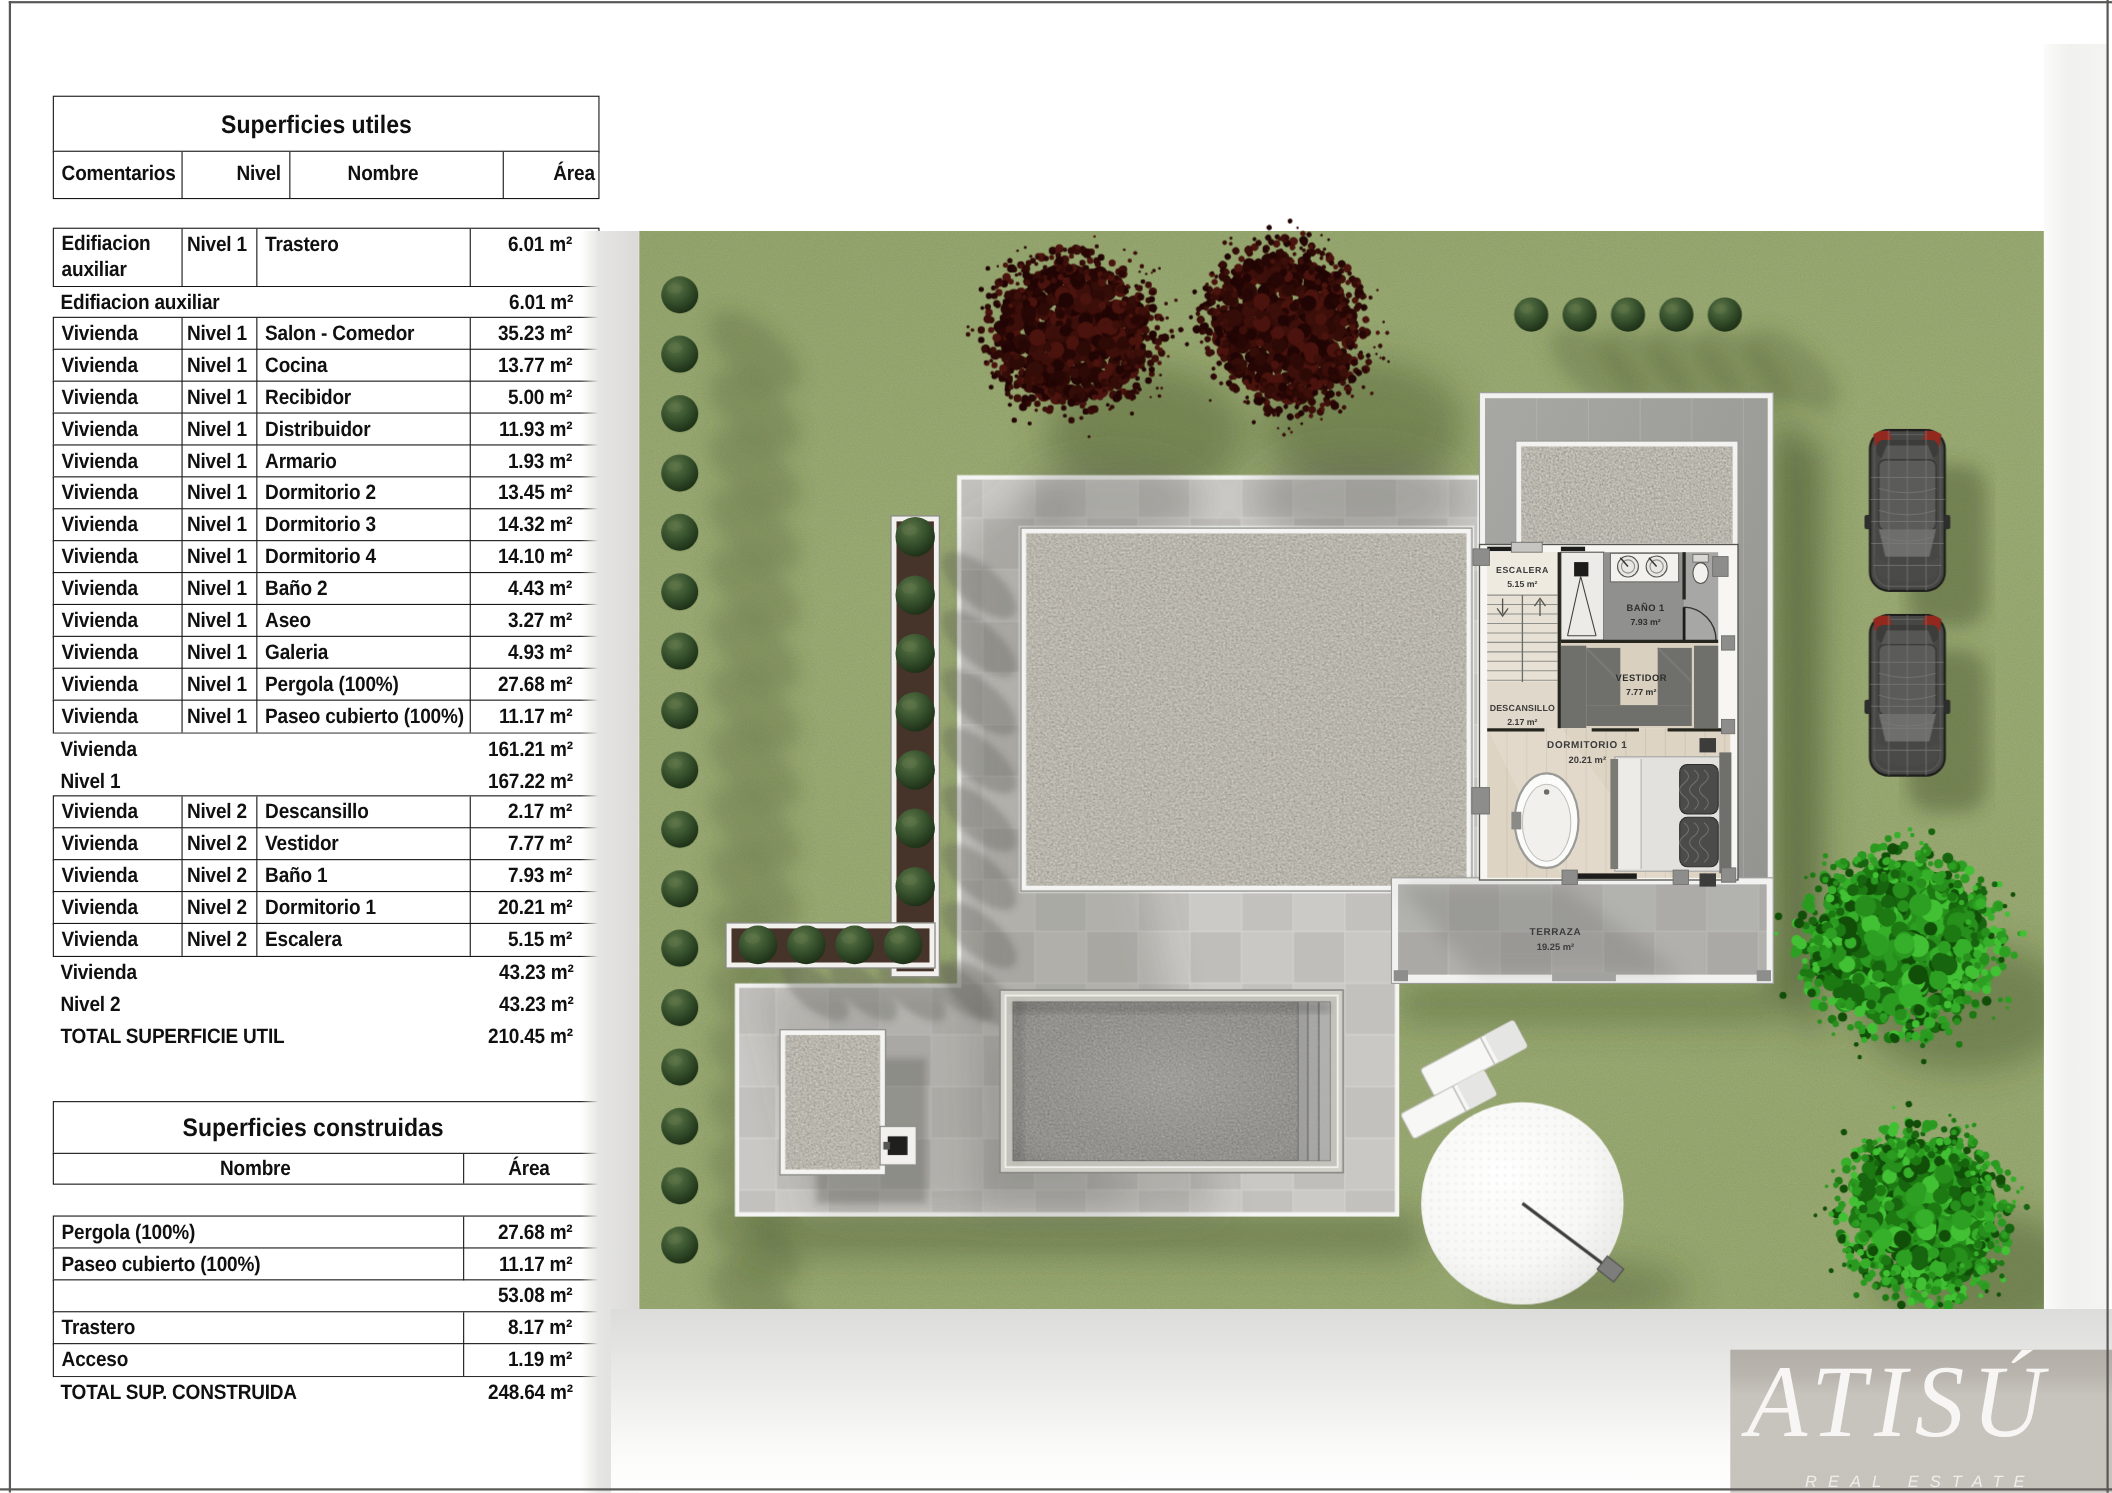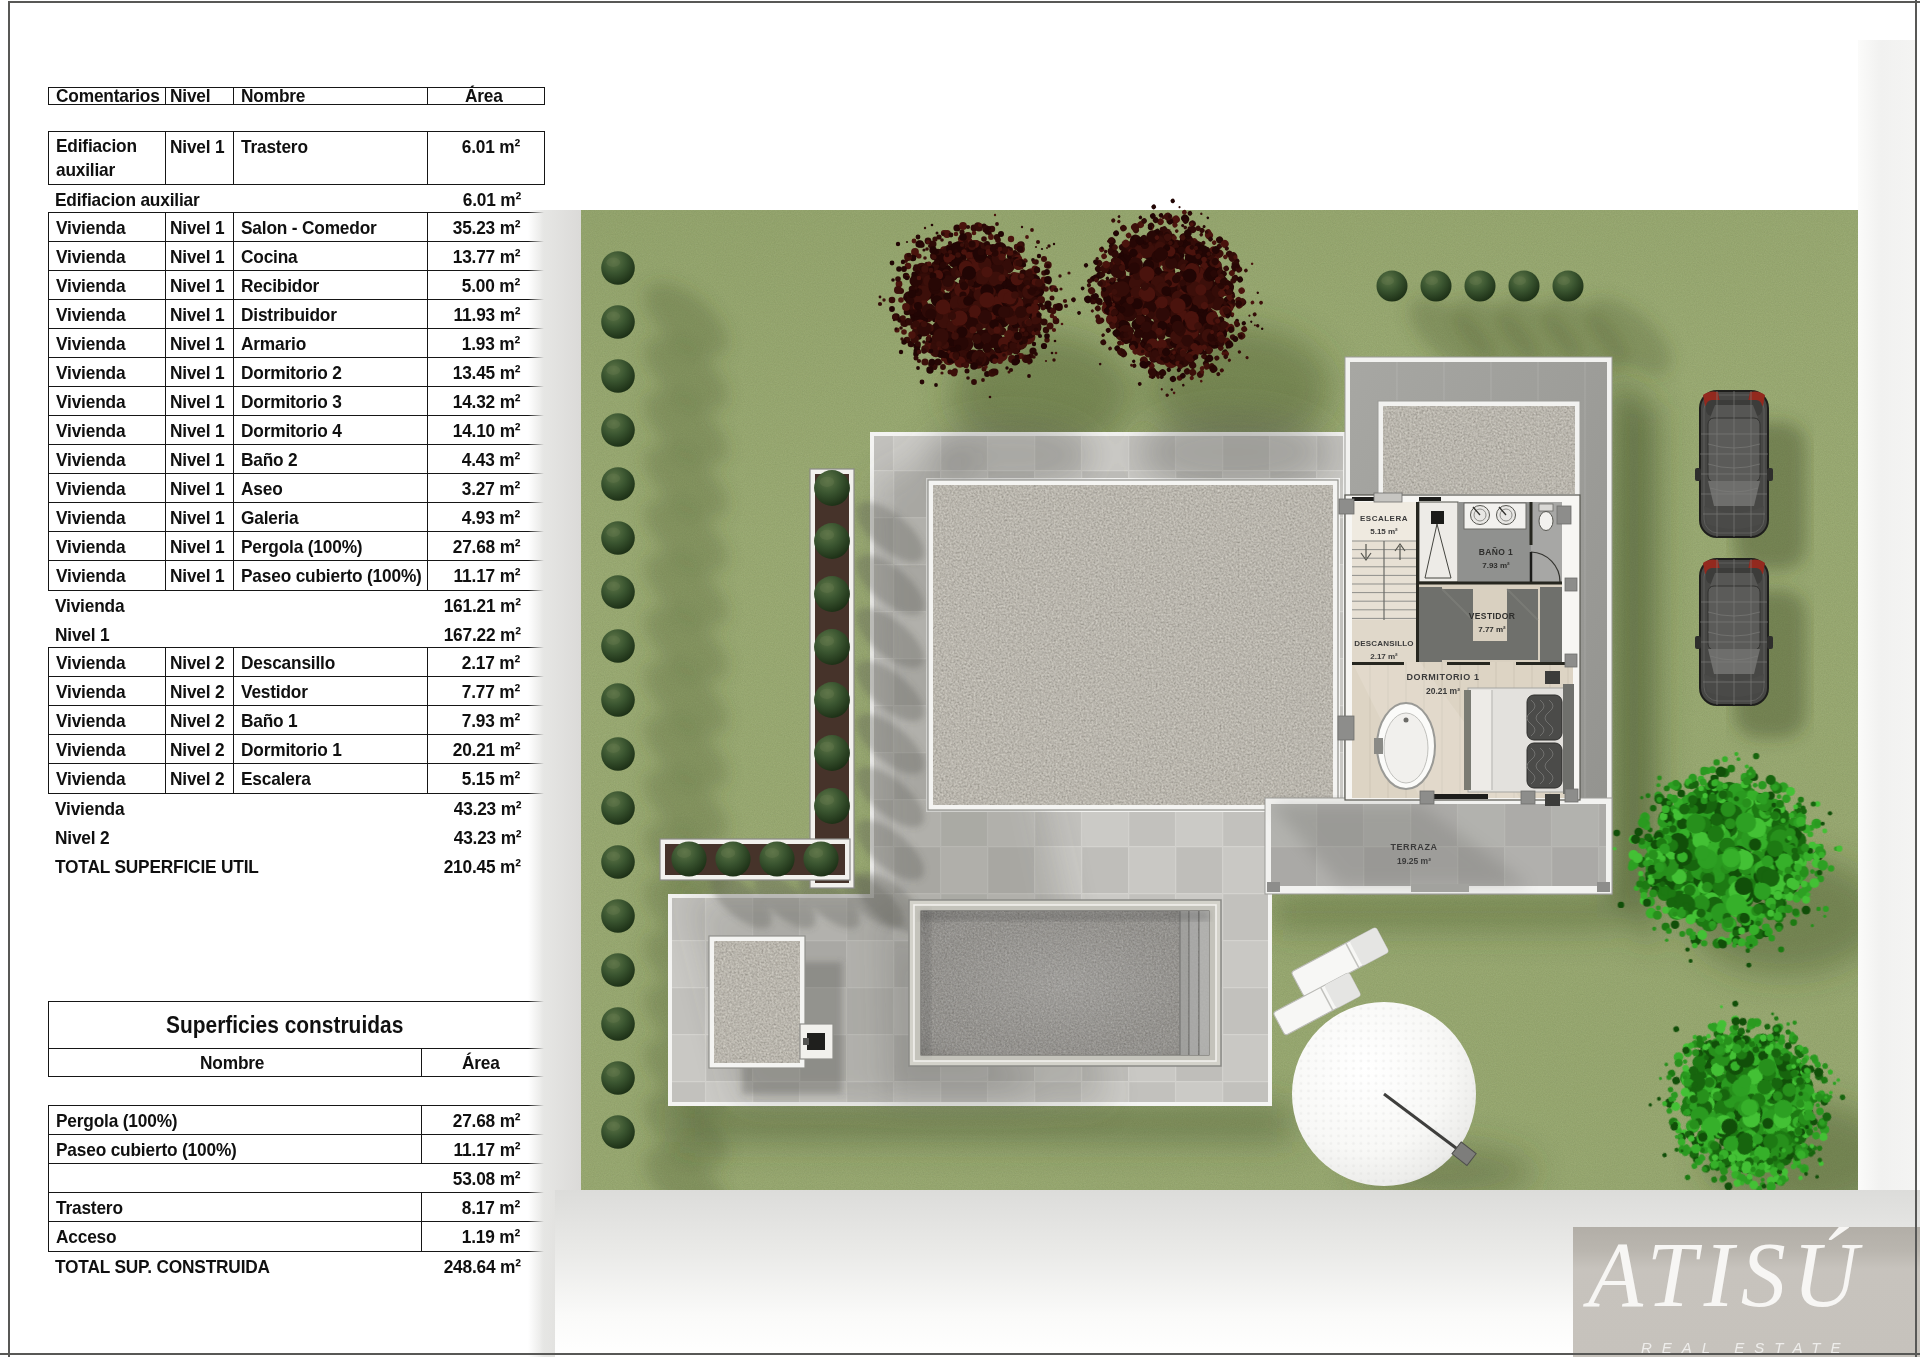--- a/index.html
+++ b/index.html
@@ -2312,22 +2312,25 @@
 
 <g>
 <circle cx="1384" cy="1094" r="92" fill="url(#gradDome)"></circle>
 <circle cx="1384" cy="1094" r="91" fill="url(#dimp)" opacity="0.3"></circle>
 <path d="M1384,1094 L1468,1157" stroke="#3f3f3d" stroke-width="3"></path>
 <rect x="1455" y="1146" width="19" height="15" fill="#7d7d7b" stroke="#4f4f4d" stroke-width="1" transform="rotate(38 1464 1153)"></rect>
 </g>
 </svg>
 <div id="t1" style="top:89px;">
 
-
-  <div class="trow" style="height:18px;">
+  <div class="trow" style="height:51.8px;justify-content:center;">
+      <span style="font-weight:bold;font-size:23px;"><span class="tx">Superficies utiles</span></span>
+    </div>
+
+  <div class="trow" style="height:44px;gap:45px;">
       <div class="c1 b">
         <span class="tx">Comentarios</span>
       </div>
       <div class="c2 b">
         <span class="tx">Nivel</span>
       </div>
       <div class="c3 b">
         <span class="tx">Nombre</span>
       </div>
       <div class="c4 b" style="justify-content:center;padding-right:0;">

